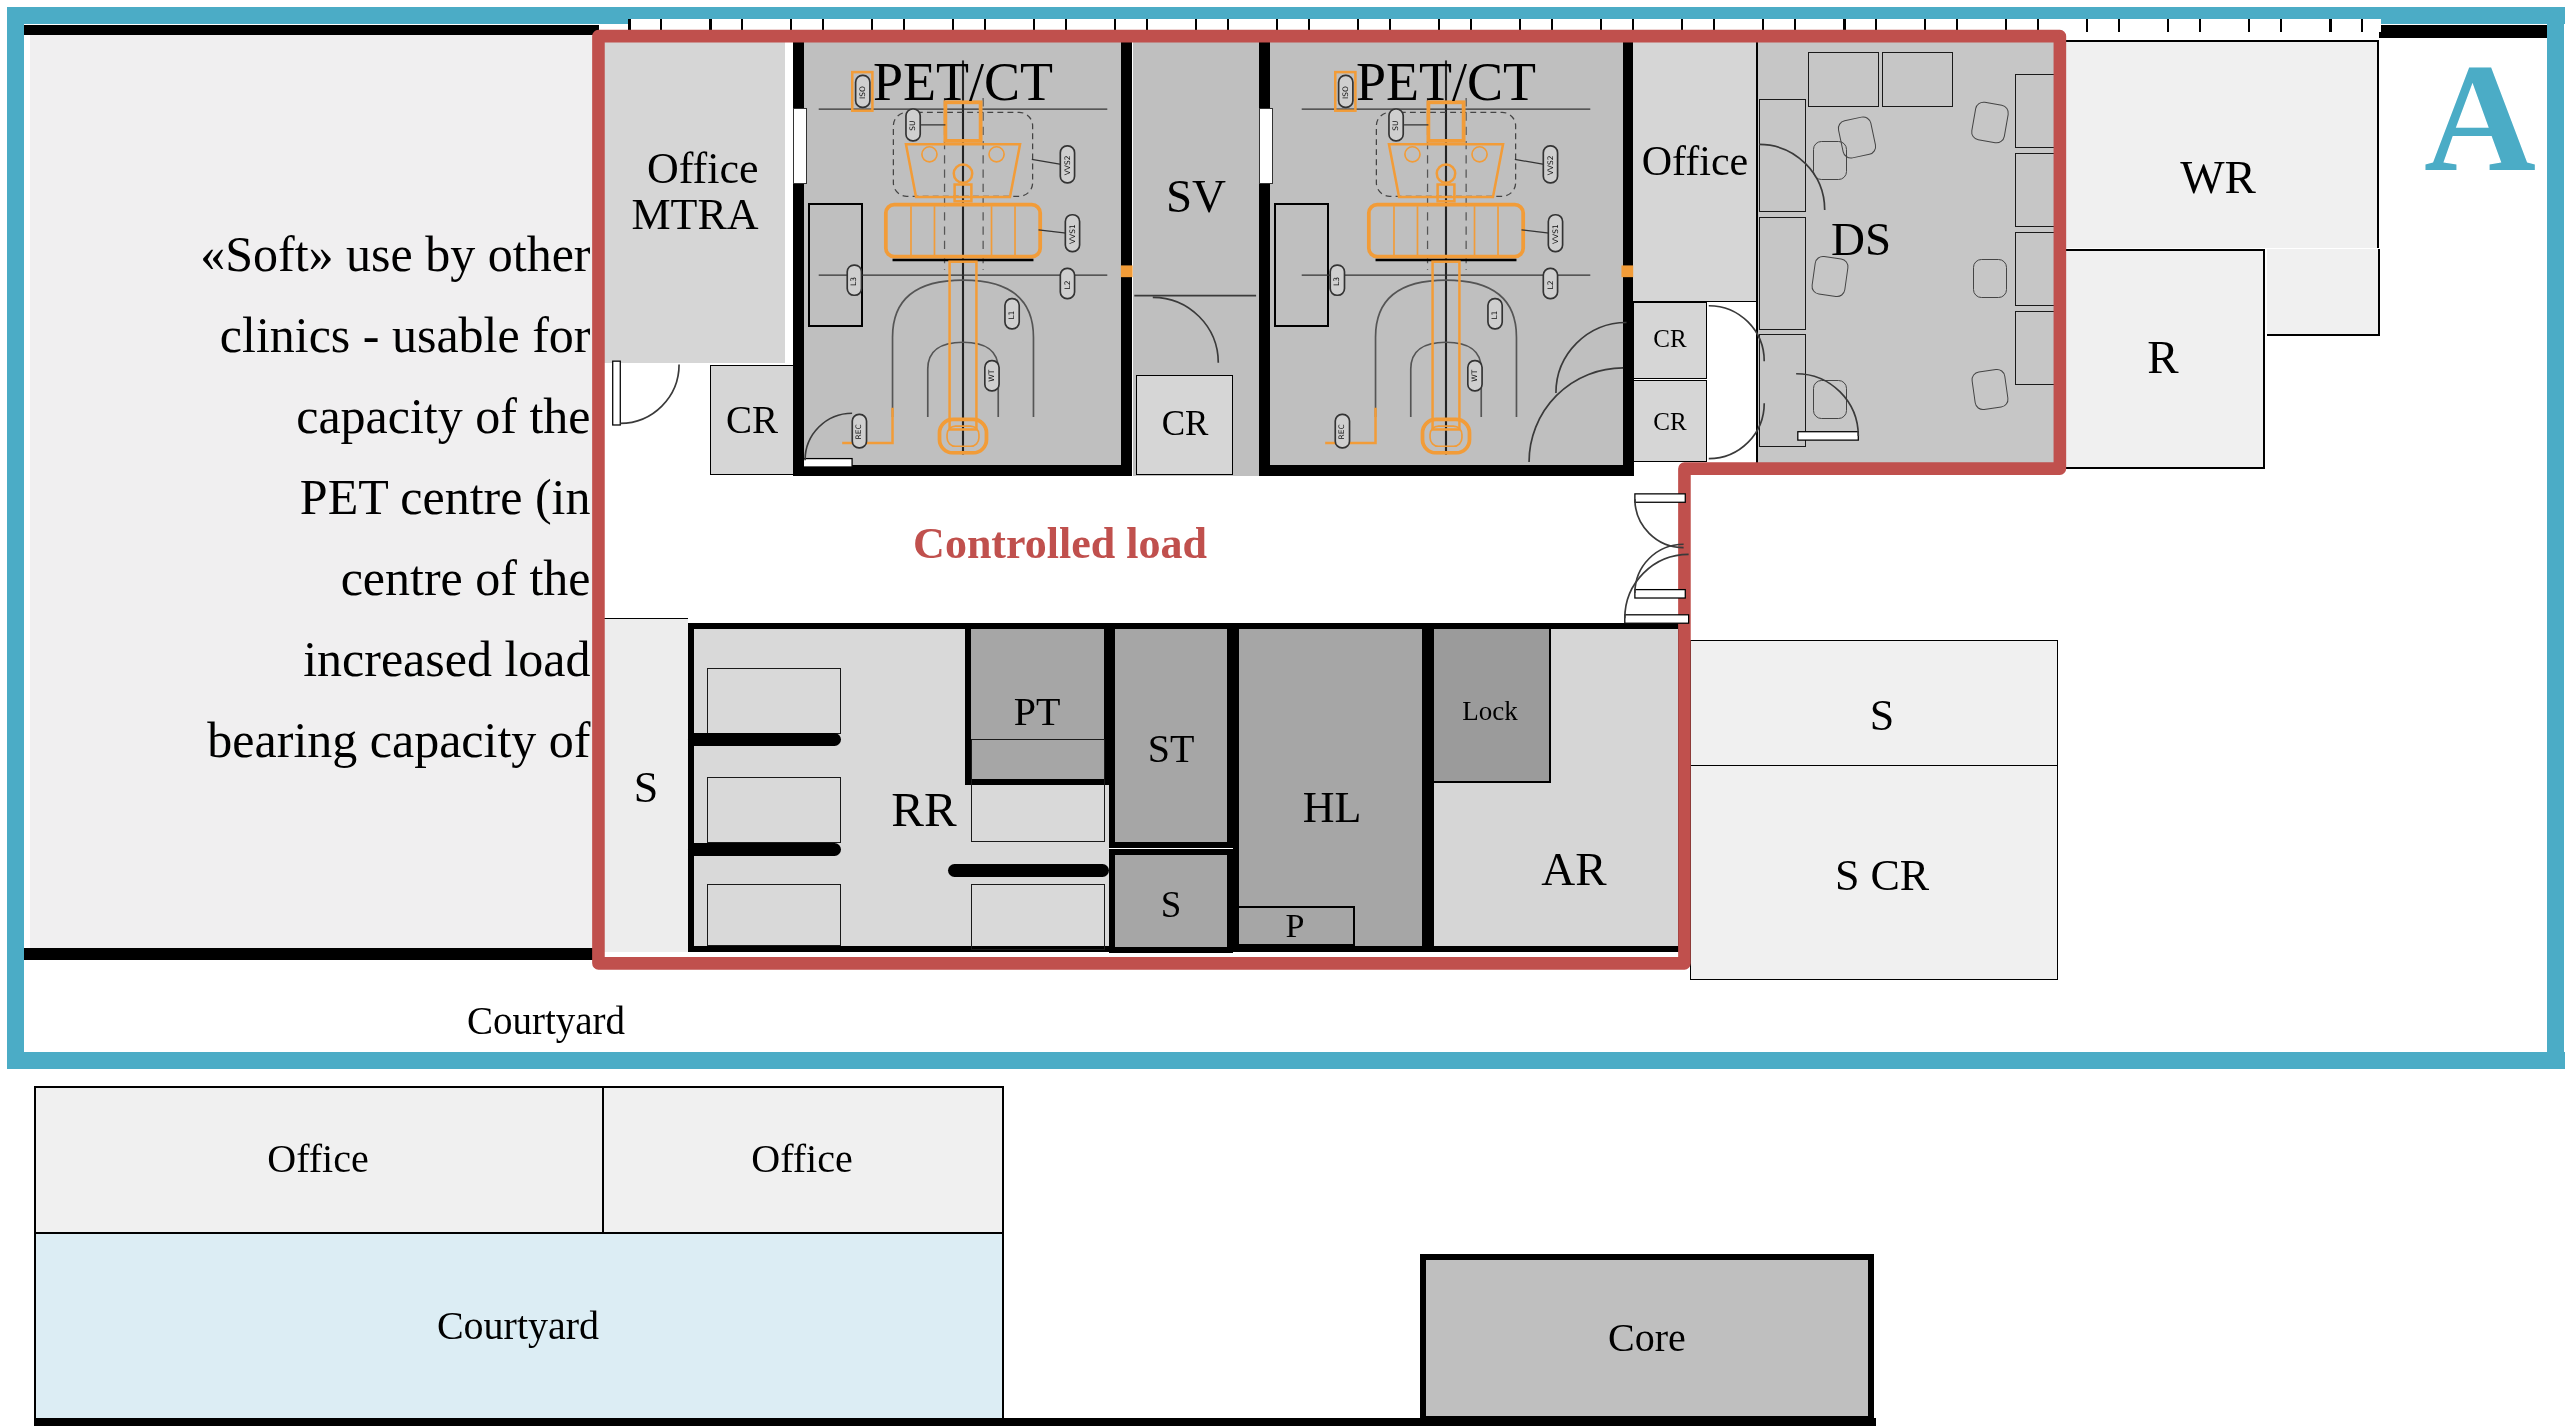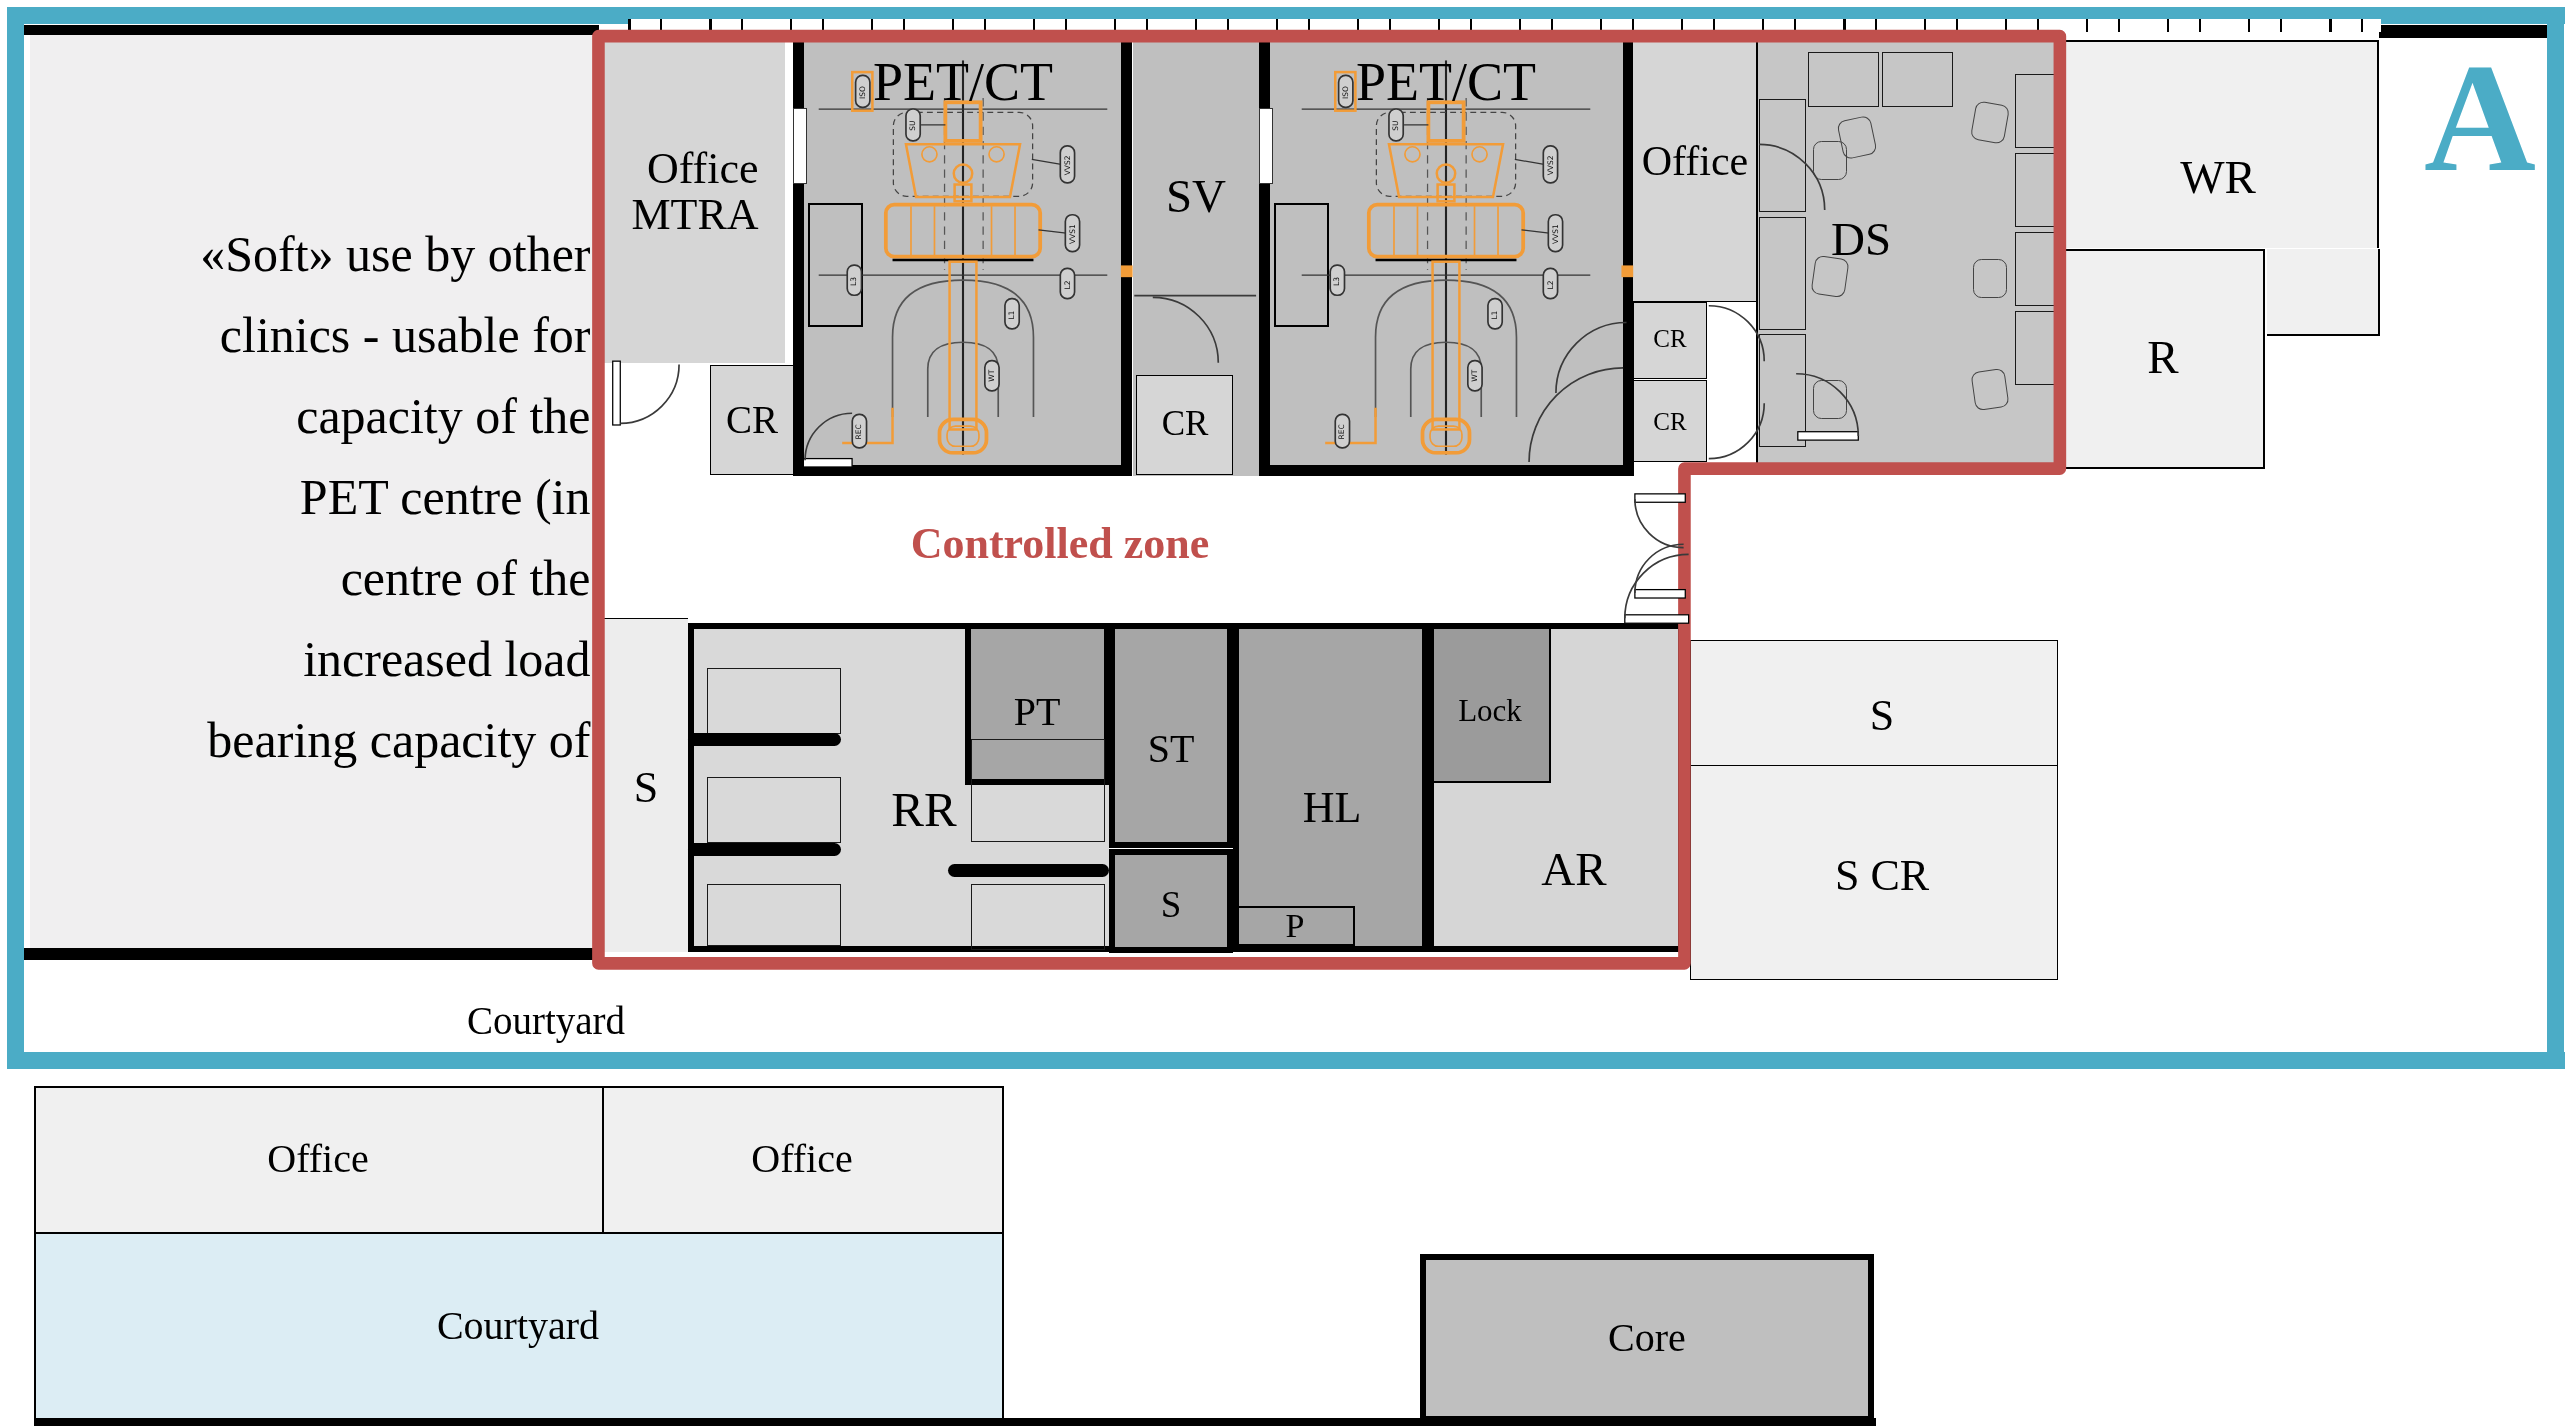--- a/index.html
+++ b/index.html
@@ -271,29 +271,29 @@
   <div class="lbl" style="left:1446px;top:82px;font-size:54px;">PET/CT</div>
   <div class="lbl" style="left:752px;top:420px;font-size:39px;">CR</div>
   <div class="lbl" style="left:1196px;top:197px;font-size:47px;">SV</div>
   <div class="lbl" style="left:1185px;top:424px;font-size:35px;">CR</div>
   <div class="lbl" style="left:1695px;top:161px;font-size:42px;">Office</div>
   <div class="lbl" style="left:1670px;top:339px;font-size:25px;">CR</div>
   <div class="lbl" style="left:1670px;top:422px;font-size:25px;">CR</div>
   <div class="lbl" style="left:1861px;top:240px;font-size:47px;">DS</div>
   <div class="lbl" style="left:2218px;top:178px;font-size:47px;">WR</div>
   <div class="lbl" style="left:2163px;top:358px;font-size:47px;">R</div>
-  <div class="lbl" style="left:1060px;top:544px;font-size:44px;"><span class="zone-lbl">Controlled zone</span></div>
+  <div class="lbl" style="left:1060px;top:544px;font-size:44px;"><span class="zone-lbl">Controlled load</span></div>
   <div class="lbl" style="left:646px;top:788px;font-size:44px;">S</div>
   <div class="lbl" style="left:924px;top:810px;font-size:49px;">RR</div>
   <div class="lbl" style="left:1037px;top:712px;font-size:40px;">PT</div>
   <div class="lbl" style="left:1171px;top:749px;font-size:40px;">ST</div>
   <div class="lbl" style="left:1171px;top:905px;font-size:37px;">S</div>
   <div class="lbl" style="left:1332px;top:808px;font-size:44px;">HL</div>
   <div class="lbl" style="left:1295px;top:926px;font-size:34px;">P</div>
-  <div class="lbl" style="left:1490px;top:711px;font-size:31px;">Lock</div>
+  <div class="lbl" style="left:1490px;top:711px;font-size:27px;">Lock</div>
   <div class="lbl" style="left:1574px;top:870px;font-size:47px;">AR</div>
   <div class="lbl" style="left:1882px;top:716px;font-size:44px;">S</div>
   <div class="lbl" style="left:1882px;top:876px;font-size:44px;">S CR</div>
   <div class="lbl" style="left:546px;top:1021px;font-size:39px;">Courtyard</div>
   <div class="lbl" style="left:318px;top:1159px;font-size:40px;">Office</div>
   <div class="lbl" style="left:802px;top:1159px;font-size:40px;">Office</div>
   <div class="lbl" style="left:518px;top:1326px;font-size:40px;">Courtyard</div>
   <div class="lbl" style="left:1647px;top:1338px;font-size:40px;">Core</div>
   <div class="lbl a-lbl" style="left:2480px;top:118px;font-size:155px;">A</div>
 

